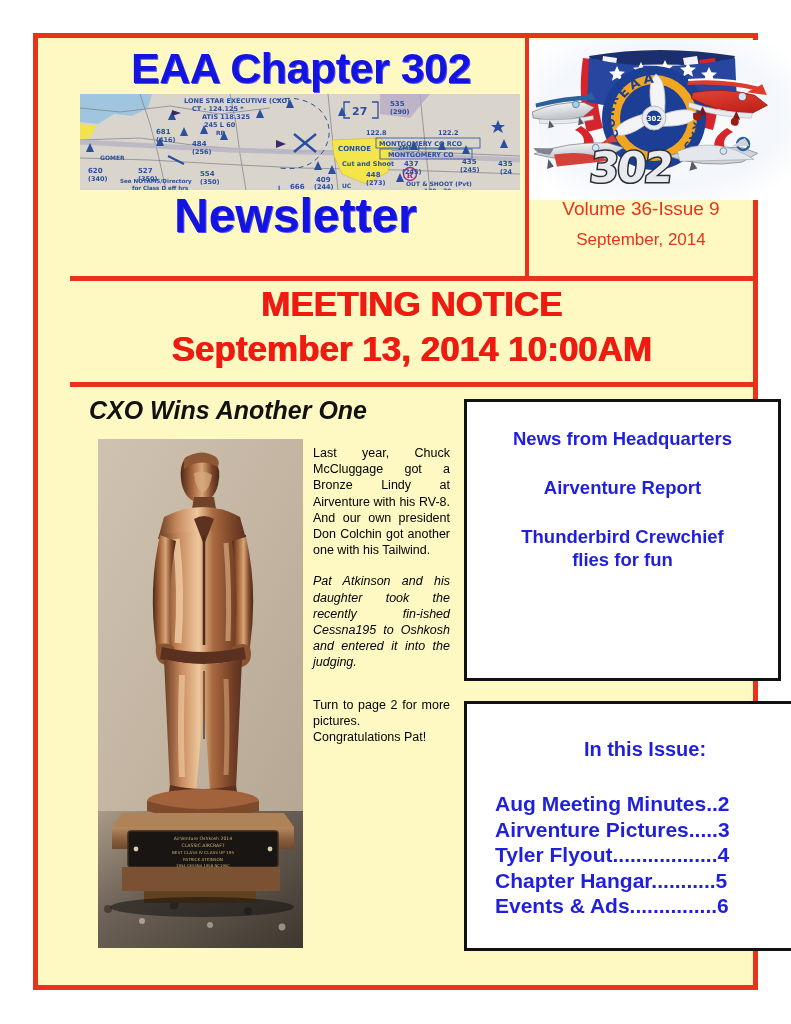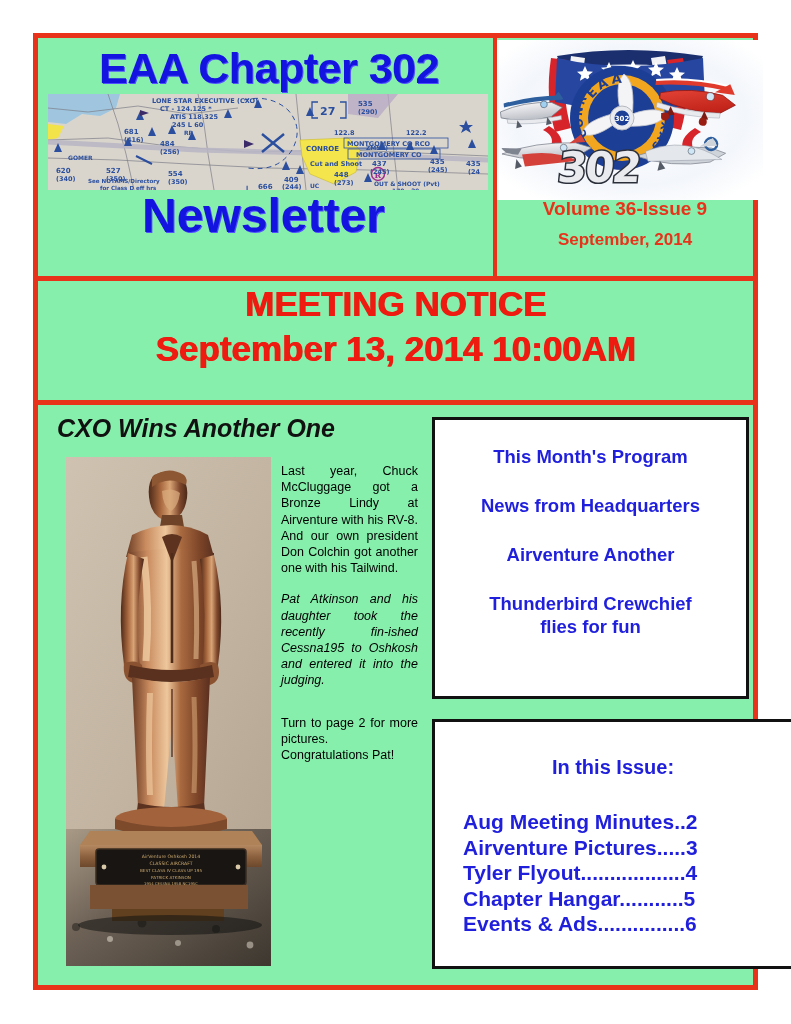--- a/index.html
+++ b/index.html
@@ -6,21 +6,21 @@
   html,body{margin:0;padding:0;background:#ffffff;}
   body{
     width:791px;height:1024px;position:relative;overflow:hidden;
     font-family:"Liberation Sans","DejaVu Sans",sans-serif;
     -webkit-font-smoothing:antialiased;
   }
 
   
   #page{
     position:absolute;left:33px;top:33px;width:725px;height:957px;
-    border:5px solid #e8331a;box-sizing:border-box;background:#86efac;
+    border:5px solid #e8331a;box-sizing:border-box;background:#fef9c3;padding-left:32px;
   }
 
   
   .masthead{position:relative;height:243px;border-bottom:5px solid #e8331a;box-sizing:border-box;}
   .mast-left{position:absolute;left:0;top:0;width:450px;height:238px;}
   .mast-right{position:absolute;left:455px;top:0;right:0;height:238px;border-left:4px solid #e8331a;box-sizing:border-box;}
 
   .title-eaa{
     position:absolute;left:26px;top:6px;width:410px;text-align:center;
     font-size:43px;font-weight:bold;color:#1414e0;letter-spacing:-0.5px;
@@ -33,27 +33,27 @@
   }
 
   
   .chart-wrap{position:absolute;left:10px;top:56px;width:440px;height:96px;overflow:hidden;background:#d8d4cc;}
   .chart-svg{display:block;}
 
   
   .logo-wrap{position:absolute;left:0;top:2px;width:100%;height:160px;}
   .vol-line{
     position:absolute;left:0;width:100%;text-align:center;
-    color:#e8331a;font-weight:bold;
+    color:#e8331a;font-weight:normal;
   }
   .vol1{top:160px;font-size:19px;}
   .vol2{top:192px;font-size:17px;}
 
   
-  .notice{height:124px;border-bottom:5px solid #e8331a;box-sizing:border-box;text-align:center;padding-top:1px;}
+  .notice{height:106px;border-bottom:5px solid #e8331a;box-sizing:border-box;text-align:center;padding-top:1px;}
   .notice-l1{font-size:35px;font-weight:bold;color:#ee1b10;letter-spacing:0px;line-height:44px;
              text-shadow:1px 0 0 #ee1b10;}
   .notice-l2{font-size:35px;font-weight:bold;color:#ee1b10;letter-spacing:0px;line-height:46px;
              text-shadow:1px 0 0 #ee1b10;}
 
   
   .body-area{position:relative;height:606px;}
 
   .headline{
     position:absolute;left:19px;top:9px;width:370px;
@@ -487,23 +487,22 @@
     </div>
 
     <div class="article">
       <p>Last year, Chuck McCluggage got a Bronze Lindy at Airventure with his RV-8. And our own president Don Colchin got another one with his Tailwind.</p>
       <p class="gap">Pat Atkinson and his daughter took the recently fin-ished Cessna195 to Oshkosh and entered it into the judging.</p>
       <p>Turn to page 2 for more pictures. Congratulations Pat!</p>
     </div>
 
     <div class="box" id="box-program">
       <div class="inner">
-        <div class="prog-item">This Month's Program</div>
         <div class="prog-item">News from Headquarters</div>
-        <div class="prog-item">Airventure Another</div>
+        <div class="prog-item">Airventure Report</div>
         <div class="prog-item" style="white-space:pre-line">Thunderbird Crewchief
 flies for fun</div>
       </div>
     </div>
 
     <div class="box" id="box-issue">
       <div class="issue-title">In this Issue:</div>
       <div class="issue-list">
         <div class="issue-line">Aug Meeting Minutes..2</div>
         <div class="issue-line">Airventure Pictures.....3</div>

